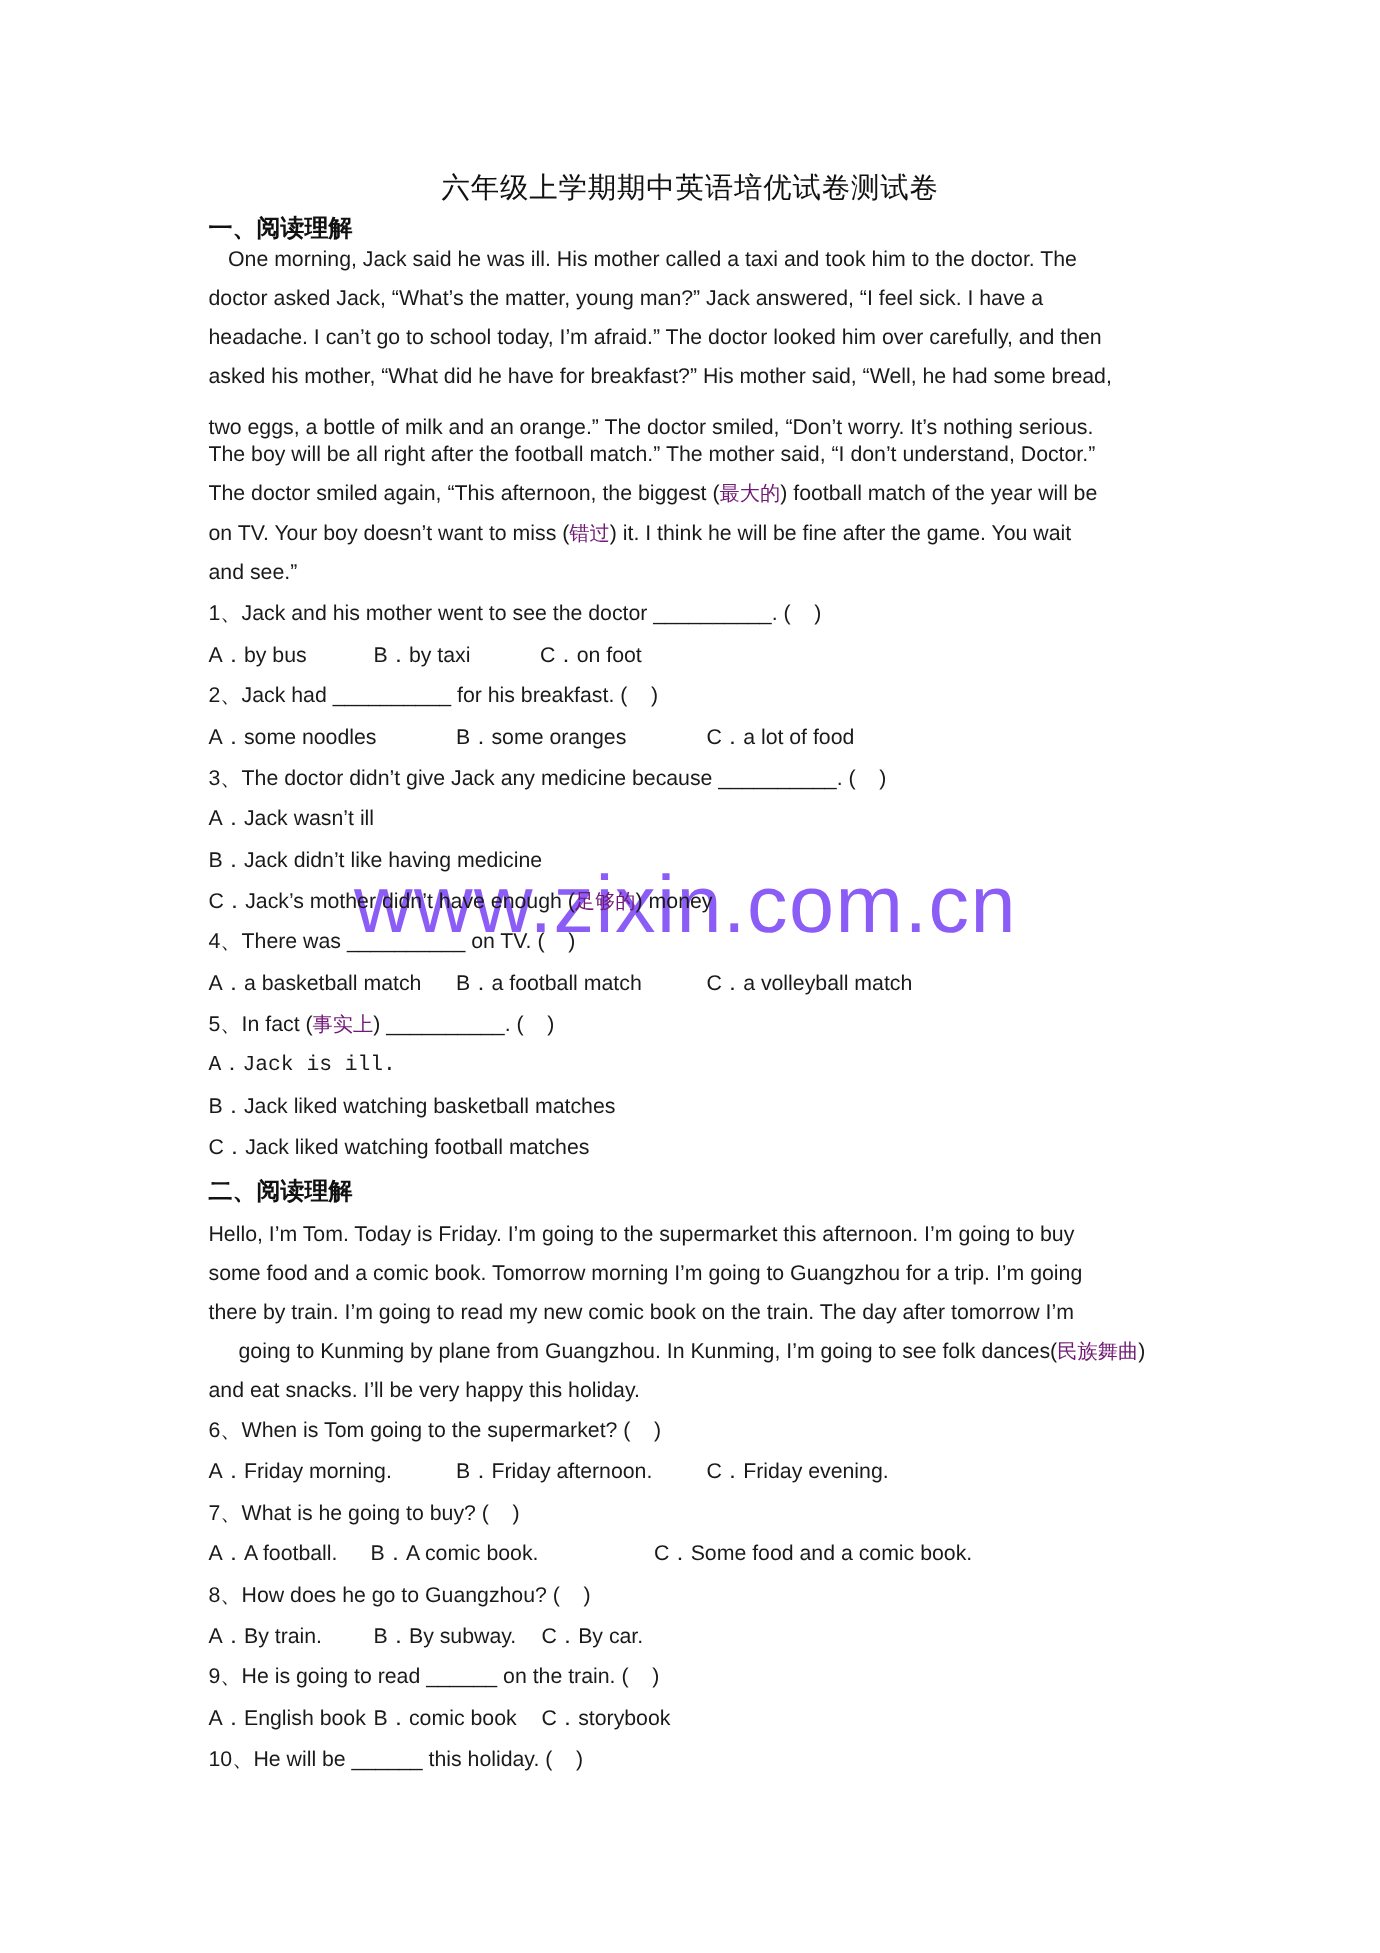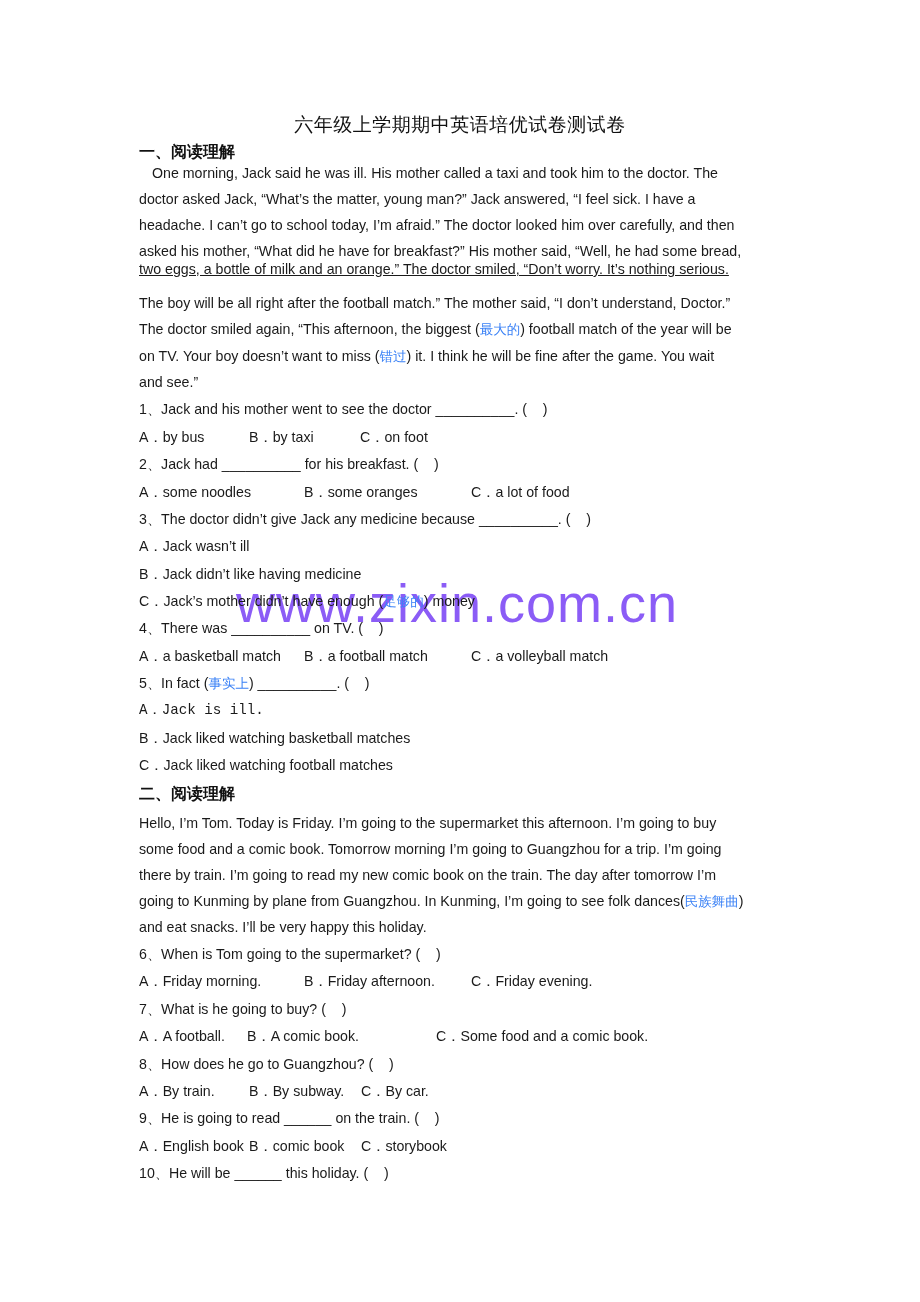--- a/index.html
+++ b/index.html
@@ -5,42 +5,42 @@
   html, body { margin: 0; padding: 0; background: #ffffff; }
   body { width: 920px; height: 1302px; position: relative; overflow: hidden;
          font-family: "Liberation Sans", "DejaVu Sans", sans-serif; color: #1a1a1a; }
   .page { position: absolute; left: 0; top: 0; width: 920px; height: 1302px; }
   .title { position: absolute; top: 112px; left: 0; width: 920px; text-align: center;
            font-family: "DejaVu Serif", serif; font-size: 19px; color: #111; letter-spacing: 0.5px; }
   .heading { position: absolute; left: 139px; font-family: "DejaVu Sans", sans-serif;
              font-size: 16px; font-weight: bold; color: #111; }
   .line { position: absolute; left: 139px; font-size: 14.2px; line-height: 20px; white-space: pre; color: #1a1a1a; }
   .opt { position: absolute; font-size: 14.2px; line-height: 20px; white-space: pre; }
-  .cn { font-family: "DejaVu Serif", serif; font-size: 13.5px; color: #3b82f6; }
+  .cn { font-family: "DejaVu Serif", serif; font-size: 13.5px; color: #701a75; }
   .watermark { position: absolute; left: 236px; top: 572px; font-family: "Liberation Sans", sans-serif;
                font-size: 54px; color: #8b5cf6; letter-spacing: 1px; z-index: 0; pointer-events: none; }
   .content { position: relative; z-index: 1; }
 </style>
 </head>
 <body>
 
 <div class="page">
 
   <div class="watermark">www.zixin.com.cn</div>
 
   <div class="content">
     <div class="title">六年级上学期期中英语培优试卷测试卷</div>
 
     <div class="heading" style="top:142px;">一、阅读理解</div>
 
     <div class="line" style="top:163px; left:152px;">One morning, Jack said he was ill. His mother called a taxi and took him to the doctor. The</div>
     <div class="line" style="top:189px;">doctor asked Jack, “What’s the matter, young man?” Jack answered, “I feel sick. I have a</div>
     <div class="line" style="top:215px;">headache. I can’t go to school today, I’m afraid.” The doctor looked him over carefully, and then</div>
     <div class="line" style="top:241px;">asked his mother, “What did he have for breakfast?” His mother said, “Well, he had some bread,</div>
-    <div class="line" style="top:259px;text-decoration:underline;">two eggs, a bottle of milk and an orange.” The doctor smiled, “Don’t worry. It’s nothing serious.</div>
+    <div class="line" style="top:275px;">two eggs, a bottle of milk and an orange.” The doctor smiled, “Don’t worry. It’s nothing serious.</div>
     <div class="line" style="top:293px;">The boy will be all right after the football match.” The mother said, “I don’t understand, Doctor.”</div>
     <div class="line" style="top:319px;"><span>The doctor smiled again, “This afternoon, the biggest (</span><span class="cn">最大的</span><span>) football match of the year will be</span></div>
     <div class="line" style="top:346px;text-align:center;"><span>on TV. Your boy doesn’t want to miss (</span><span class="cn">错过</span><span>) it. I think he will be fine after the game. You wait</span></div>
     <div class="line" style="top:372px;">and see.”</div>
 
     <div class="line" style="top:399px;">1、Jack and his mother went to see the doctor __________. (    )</div>
     <div class="opt" style="top:427px; left:139px;">A．by bus</div>
     <div class="opt" style="top:427px; left:249px;">B．by taxi</div>
     <div class="opt" style="top:427px; left:360px;">C．on foot</div>
 
@@ -62,21 +62,21 @@
     <div class="line" style="top:673px;"><span>5、In fact (</span><span class="cn">事实上</span><span>) __________. (    )</span></div>
     <div class="opt" style="top:700px; left:139px;font-family:Liberation Mono, monospace;">A．Jack is ill.</div>
     <div class="opt" style="top:728px; left:139px;">B．Jack liked watching basketball matches</div>
     <div class="opt" style="top:755px; left:139px;">C．Jack liked watching football matches</div>
 
     <div class="heading" style="top:784px;">二、阅读理解</div>
 
     <div class="line" style="top:813px;">Hello, I’m Tom. Today is Friday. I’m going to the supermarket this afternoon. I’m going to buy</div>
     <div class="line" style="top:839px;">some food and a comic book. Tomorrow morning I’m going to Guangzhou for a trip. I’m going</div>
     <div class="line" style="top:865px;">there by train. I’m going to read my new comic book on the train. The day after tomorrow I’m</div>
-    <div class="line" style="top:891px;"><span>going to Kunming by plane from Guangzhou. In Kunming, I’m going to see folk dances(</span><span class="cn">民族舞曲</span><span>)</span></div>
+    <div class="line" style="top:891px;margin-left:20px;"><span>going to Kunming by plane from Guangzhou. In Kunming, I’m going to see folk dances(</span><span class="cn">民族舞曲</span><span>)</span></div>
     <div class="line" style="top:917px;">and eat snacks. I’ll be very happy this holiday.</div>
 
     <div class="line" style="top:944px;">6、When is Tom going to the supermarket? (    )</div>
     <div class="opt" style="top:971px; left:139px;">A．Friday morning.</div>
     <div class="opt" style="top:971px; left:304px;">B．Friday afternoon.</div>
     <div class="opt" style="top:971px; left:471px;">C．Friday evening.</div>
 
     <div class="line" style="top:999px;">7、What is he going to buy? (    )</div>
     <div class="opt" style="top:1026px; left:139px;">A．A football.</div>
     <div class="opt" style="top:1026px; left:247px;">B．A comic book.</div>

